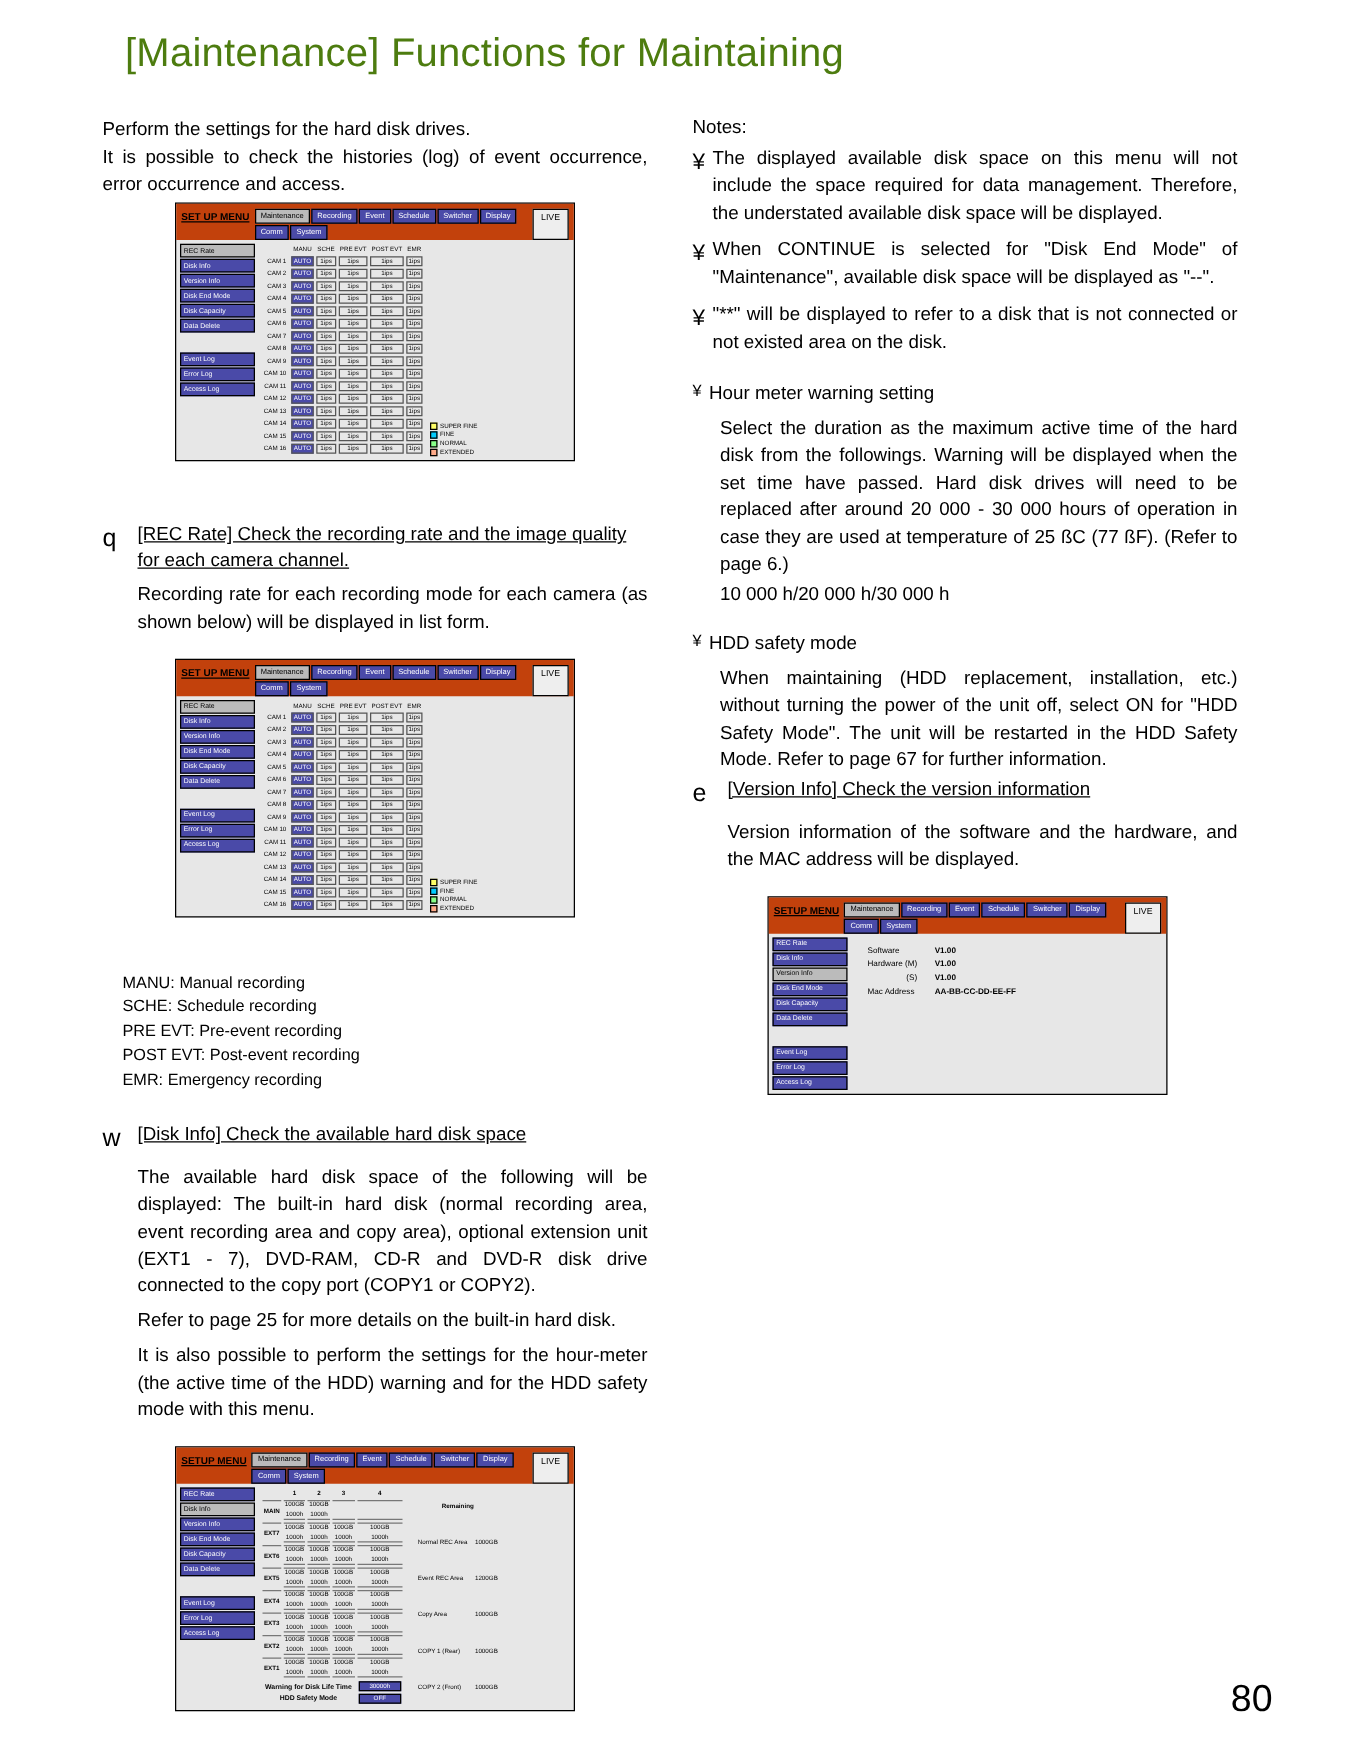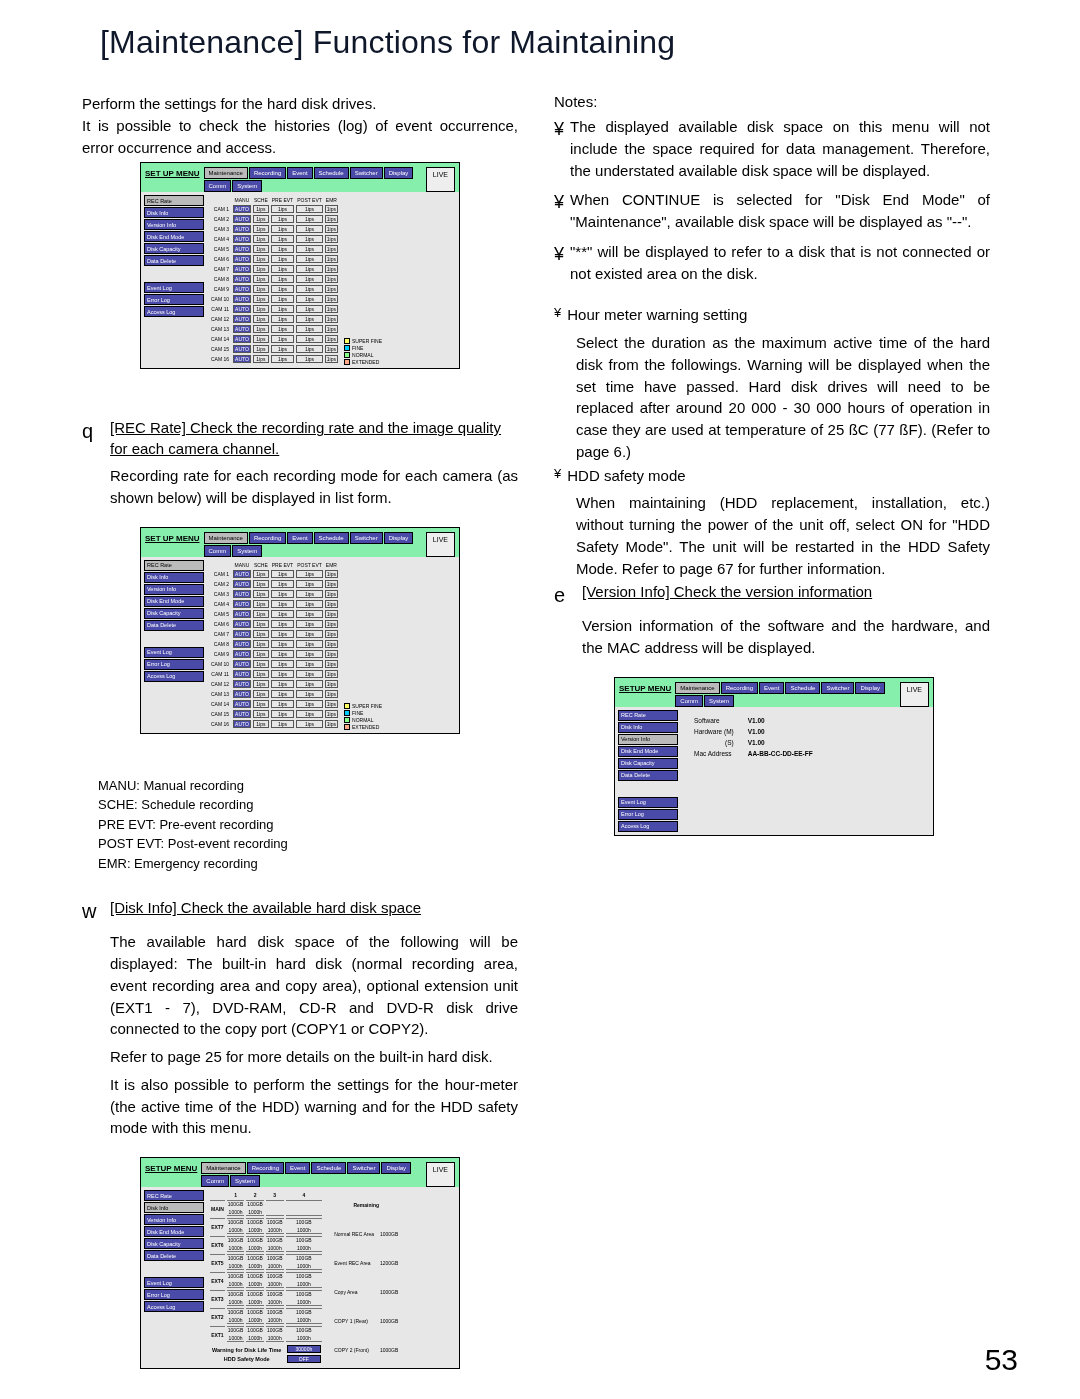--- a/index.html
+++ b/index.html
@@ -10,21 +10,21 @@
     font-family: Arial, Helvetica, sans-serif;
     color: #000;
     position: relative;
     padding: 24px 62px 0 82px;
   }
   .page-title {
     font-size: 32px;
     font-weight: 400;
     letter-spacing: 0.2px;
     margin-bottom: 32px;
-    color: #0f172a;
+    color: #4d7c0f;
     margin-left: 18px;
   }
   .columns {
     display: flex;
     gap: 36px;
   }
   .col {
     width: 436px;
   }
   .intro-text {
@@ -36,21 +36,21 @@
   .screenshot {
     margin: 0 auto 22px auto;
     width: 320px;
     background: #e7e7e7;
     border: 1px solid #000;
     font-size: 6px;
   }
   .menu-header {
     display: flex;
     align-items: stretch;
-    background: #86efac;
+    background: #c2410c;
     padding: 4px 4px 0 4px;
   }
   .menu-title {
     font-weight: bold;
     font-size: 8px;
     margin-right: 4px;
     padding-top: 2px;
     text-decoration: underline;
   }
   .menu-tabs {
@@ -789,20 +789,21 @@
         <span class="mark">¥</span>
         <span class="txt">"**" will be displayed to refer to a disk that is not connected or not existed area on the disk.</span>
       </div>
 
   <div class="small-sp"></div>
   <div class="subhead">
         <span class="mark">¥</span>
         <span>Hour meter warning setting</span>
       </div>
   <div class="indent-para" style="margin-bottom:2px">Select the duration as the maximum active time of the hard disk from the followings. Warning will be displayed when the set time have passed. Hard disk drives will need to be replaced after around 20 000 - 30 000 hours of operation in case they are used at temperature of 25 ßC (77 ßF). (Refer to page 6.)</div>
+  <div class="indent-para">10 000 h/20 000 h/30 000 h</div>
 
   <div class="subhead">
         <span class="mark">¥</span>
         <span>HDD safety mode</span>
       </div>
   <div class="indent-para" style="margin-bottom:2px">When maintaining (HDD replacement, installation, etc.) without turning the power of the unit off, select ON for "HDD Safety Mode". The unit will be restarted in the HDD Safety Mode. Refer to page 67 for further information.</div>
 
   <div class="numbered-section">
     <div class="num">e</div>
     <div class="head">[Version Info] Check the version information</div>
@@ -858,13 +859,13 @@
                 </tr>
         </tbody>
             </table>
       </div>
     </div>
   </div>
 
 </div>
 </div>
 
-<div class="page-num">53</div>
+<div class="page-num">80</div>
 
 </body></html>

